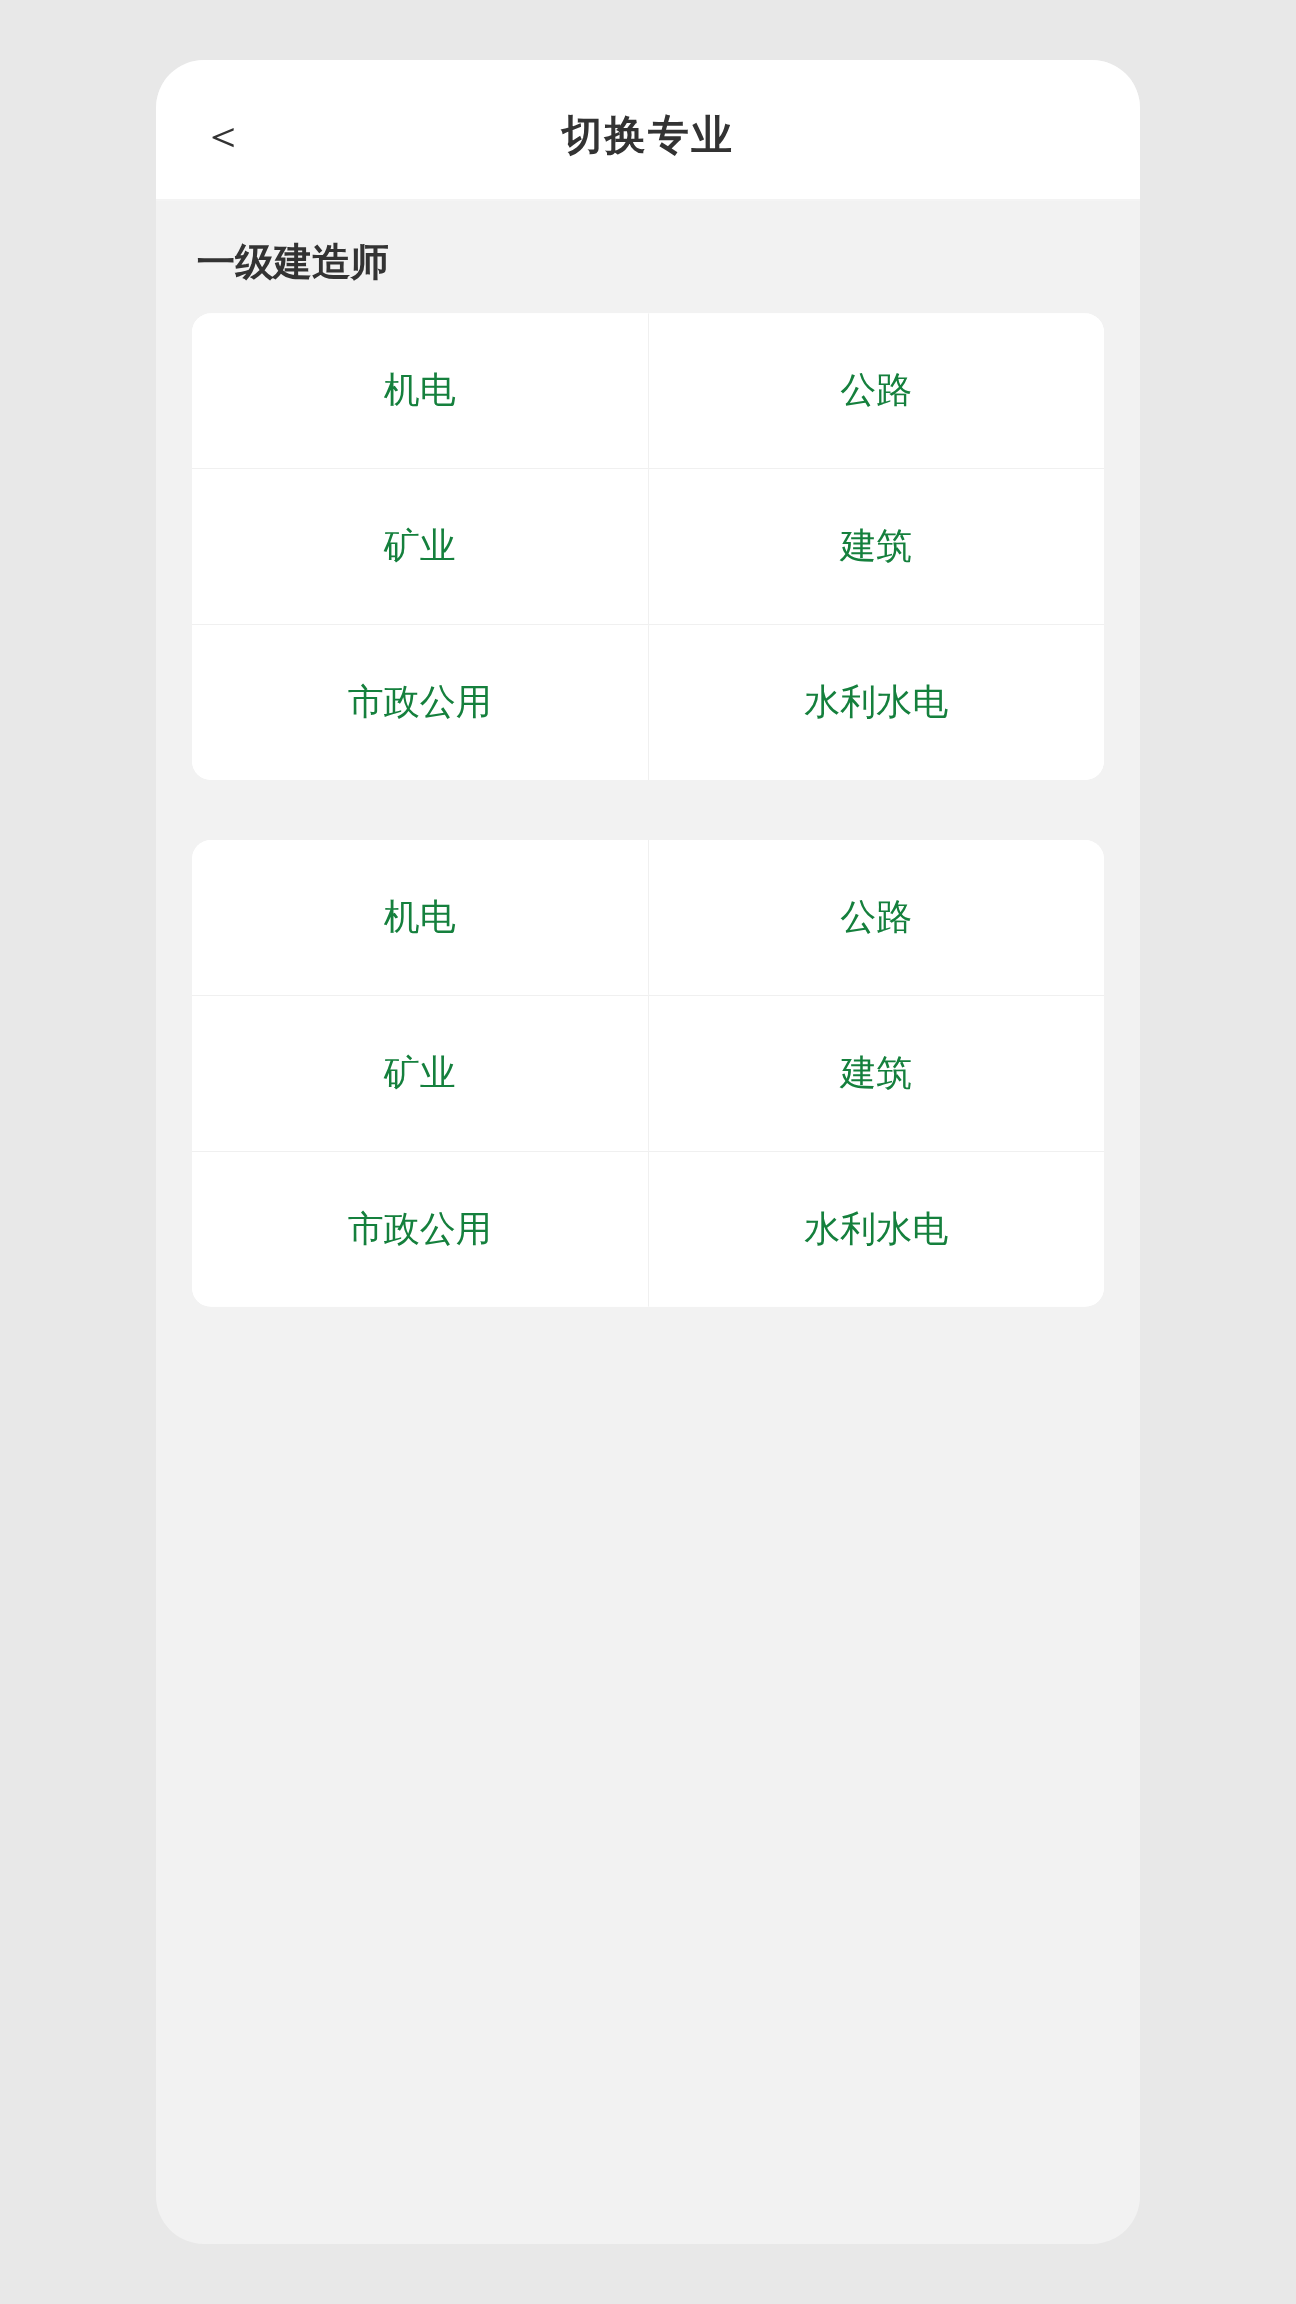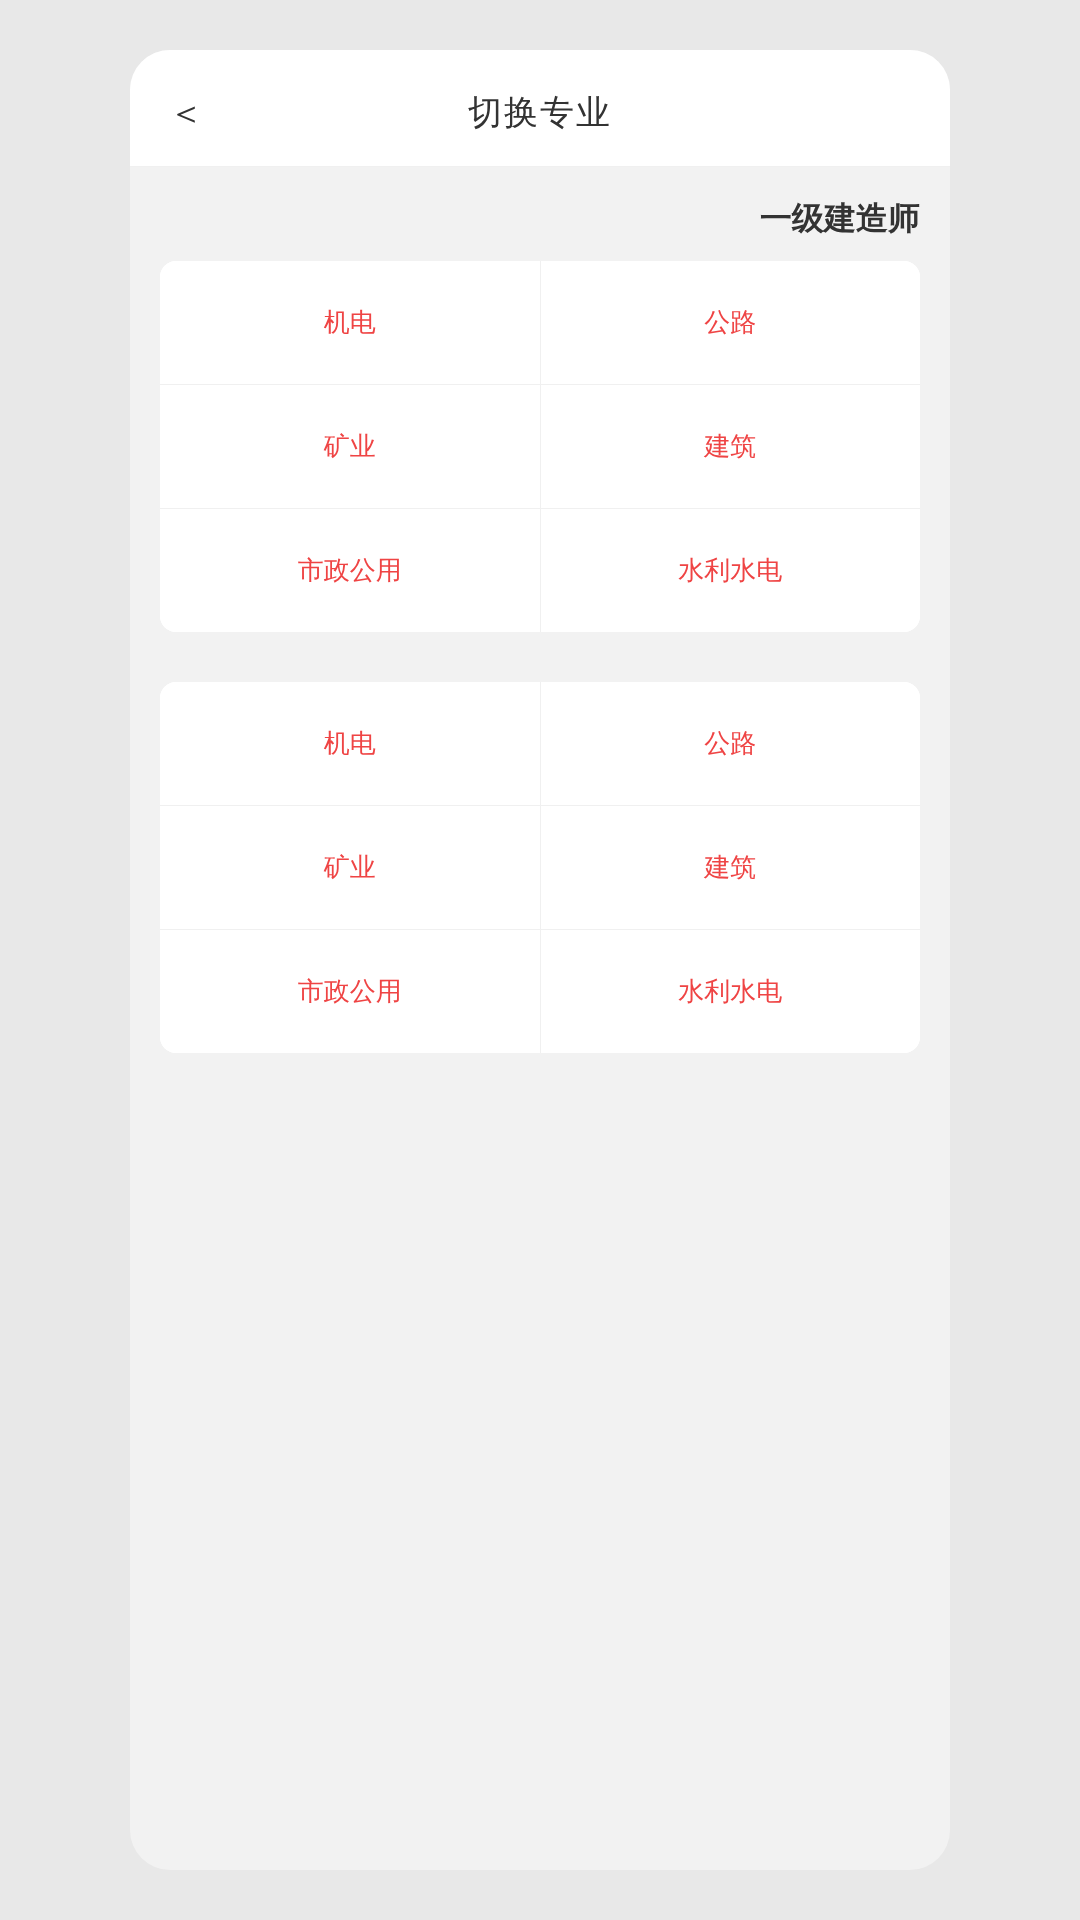--- a/index.html
+++ b/index.html
@@ -48,28 +48,27 @@
       left: 30px;
       font-size: 36px;
       color: #333333;
       cursor: pointer;
       padding: 8px;
       line-height: 1;
     }
 
     .header-title {
       font-size: 34px;
-      font-weight: 400;
+      font-weight: 700;
       color: #333333;
       letter-spacing: 2px;
     }
 
     .content {
       padding: 30px 30px;
-      text-align: right;
     }
 
     .section {
       margin-bottom: 30px;
     }
 
     .section-title {
       font-size: 32px;
       font-weight: 600;
       color: #333333;
@@ -91,22 +90,22 @@
     .grid-row:last-child {
       border-bottom: none;
     }
 
     .grid-cell {
       flex: 1;
       display: flex;
       align-items: center;
       justify-content: center;
       padding: 44px 20px;
-      font-size: 26px;
-      color: #ef4444;
+      font-size: 30px;
+      color: #15803d;
       cursor: pointer;
       background-color: #ffffff;
       transition: background-color 0.15s;
     }
 
     .grid-cell:first-child {
       border-right: 1px solid #f0f0f0;
     }
 
     .section-separator {

